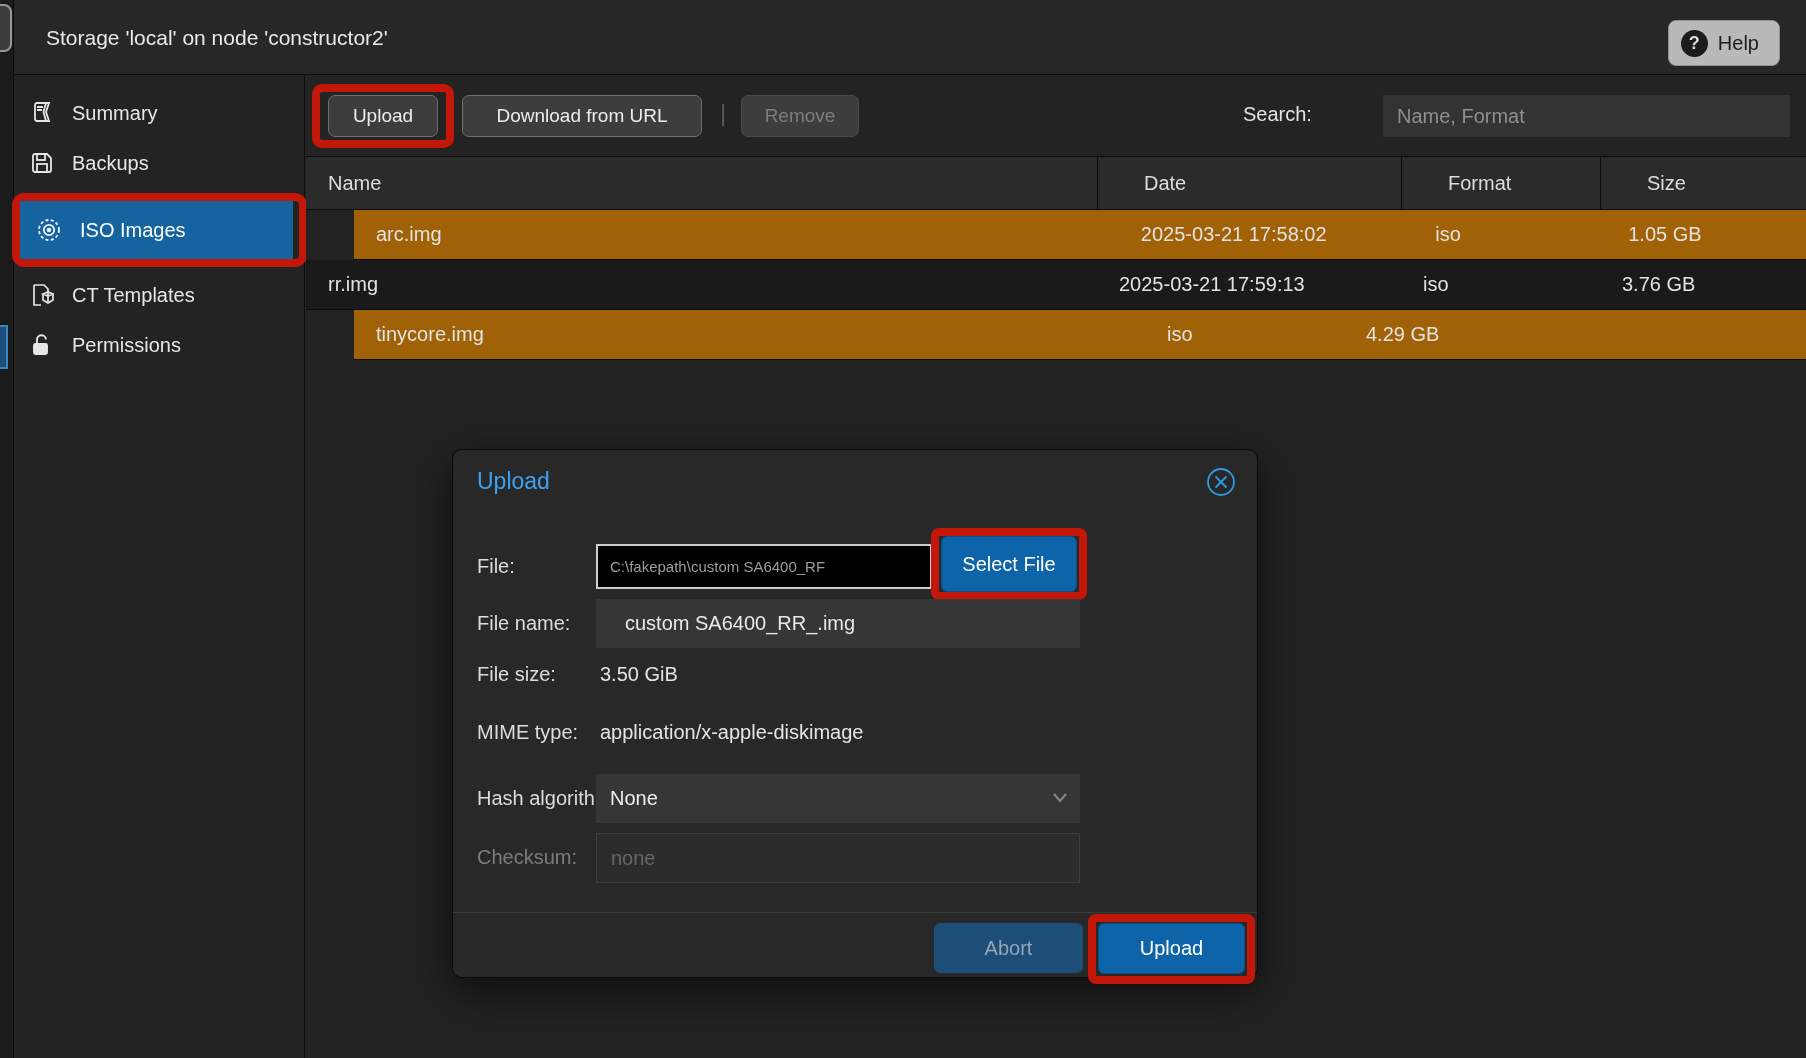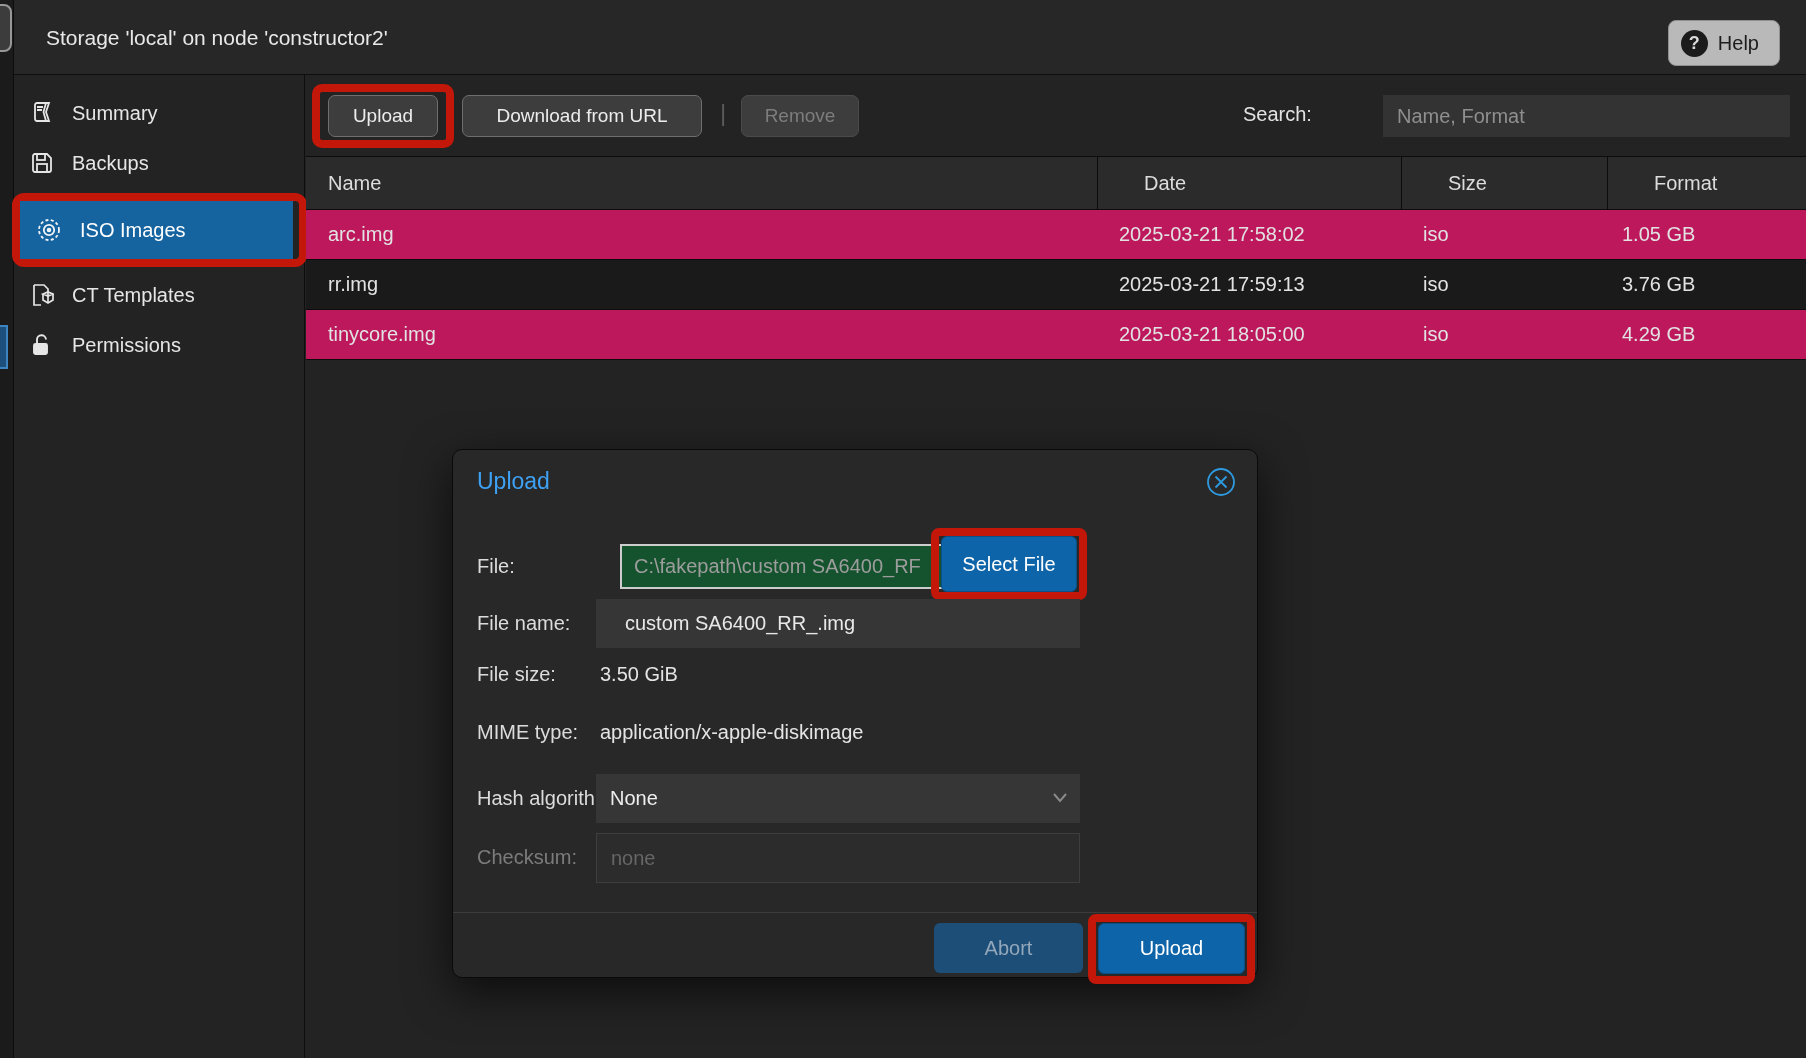--- a/index.html
+++ b/index.html
@@ -38,35 +38,35 @@
   .search-label { position:absolute; left:937px; top:28px; color:#e2e2e2; font-size:20px; }
   .search-input { position:absolute; left:1077px; top:20px; width:407px; height:42px; background:#333333; border:none; outline:none; color:#d8d8d8; font-size:20px; padding:0 14px; font-family:"Liberation Sans", sans-serif; }
   .search-input::placeholder { color:#8f8f8f; }
 
   
   .grid { position:absolute; left:0; top:81px; width:1500px; }
   .grid-header { display:flex; height:54px; background:#2b2b2b; border-top:1px solid #0c0c0c; border-bottom:1px solid #0c0c0c; color:#dcdcdc; font-size:20px; }
   .gh-cell { display:flex; align-items:center; padding-left:22px; cursor:pointer; }
   .gh-cell + .gh-cell { border-left:1px solid #0c0c0c;padding-left:46px; }
   .grid-row { display:flex; height:50px; color:#e2e2e2; font-size:20px; border-bottom:1px solid #0c0c0c; cursor:pointer; }
-  .grid-row.odd { background:#be185d; }
+  .grid-row.odd { background:#a16207;margin-left:48px; }
   .grid-row.even { background:#1a1a1a; }
   .gc { display:flex; align-items:center; padding-left:22px; }
   .c-name { width:791px; }
   .c-date { width:304px; }
   .c-format { width:199px; }
   .c-size { width:206px; }
 
   
   .dialog { position:absolute; left:452px; top:449px; width:806px; height:529px; background:#282828; border:1px solid #0a0a0a; border-radius:10px; box-shadow:0 14px 45px rgba(0,0,0,0.65); }
   .dlg-title { position:absolute; left:24px; top:18px; color:#3ea1f4; font-size:23px; }
   .dlg-close { position:absolute; right:20px; top:16px; width:32px; height:32px; background:none; border:none; cursor:pointer; padding:0; }
   .dlg-label { position:absolute; left:24px; color:#dcdcdc; font-size:20px; }
   .dlg-label.dim { color:#7c7c7c; }
-  .file-input { position:absolute; left:143px; top:94px; width:336px; height:45px; background:#14532d; border:2px solid #cdcdcd; color:#9d9d9d; font-size:20px; padding:0 12px; overflow:hidden; white-space:nowrap; outline:none; font-family:"Liberation Sans", sans-serif;margin-left:24px; }
+  .file-input { position:absolute; left:143px; top:94px; width:336px; height:45px; background:#000000; border:2px solid #cdcdcd; color:#9d9d9d; font-size:15px; padding:0 12px; overflow:hidden; white-space:nowrap; outline:none; font-family:"Liberation Sans", sans-serif; }
   .selectfile-redbox { position:absolute; left:478px; top:78px; width:156px; height:72px; border:8px solid #c3170a; border-radius:8px; }
   .btn-selectfile { position:absolute; left:488px; top:86px; width:136px; height:56px; background:#0d64a8; border:1px solid #0a4f87; border-radius:6px; color:#ffffff; font-size:20px; cursor:pointer; }
   .filename-input { position:absolute; left:143px; top:149px; width:484px; height:49px; background:#363636; border:none; color:#e8e8e8; font-size:20px; padding:0 29px; outline:none; font-family:"Liberation Sans", sans-serif; }
   .dlg-value { position:absolute; left:147px; color:#e4e4e4; font-size:20px; }
   .hash-select { position:absolute; left:143px; top:324px; width:484px; height:49px; background:#363636; color:#eeeeee; font-size:20px; display:flex; align-items:center; padding:0 14px; cursor:pointer; }
   .hash-chevron { position:absolute; right:12px; top:18px; }
   .checksum-input { position:absolute; left:143px; top:383px; width:484px; height:50px; background:#2c2c2c; border:1px solid #3e3e3e; color:#6a6a6a; font-size:20px; padding:0 14px; outline:none; font-family:"Liberation Sans", sans-serif; }
   .checksum-input::placeholder { color:#666666; }
   .dlg-footer-line { position:absolute; left:0; top:462px; width:804px; border-top:1px solid #3c3c3c; }
   .btn-abort { position:absolute; left:481px; top:473px; width:149px; height:50px; background:#1d4e78; border:none; border-radius:6px; color:#93a7ba; font-size:20px; cursor:pointer; }
@@ -143,38 +143,37 @@
     <button class="tbtn download">Download from URL</button>
     <span class="tool-sep">|</span>
     <button class="tbtn remove">Remove</button>
     <span class="search-label">Search:</span>
     <input class="search-input" type="text" placeholder="Name, Format" style="">
 
     <div class="grid">
       <div class="grid-header">
         <div class="gh-cell c-name">Name</div>
         <div class="gh-cell c-date">Date</div>
+        <div class="gh-cell c-format">Format</div>
         <div class="gh-cell c-size">Size</div>
-        <div class="gh-cell c-format">Format</div>
       </div>
       <div class="grid-row odd">
         <div class="gc c-name">arc.img</div>
         <div class="gc c-date">2025-03-21 17:58:02</div>
         <div class="gc c-format">iso</div>
         <div class="gc c-size">1.05 GB</div>
       </div>
       <div class="grid-row even">
         <div class="gc c-name">rr.img</div>
         <div class="gc c-date">2025-03-21 17:59:13</div>
         <div class="gc c-format">iso</div>
         <div class="gc c-size">3.76 GB</div>
       </div>
       <div class="grid-row odd">
         <div class="gc c-name">tinycore.img</div>
-        <div class="gc c-date">2025-03-21 18:05:00</div>
         <div class="gc c-format">iso</div>
         <div class="gc c-size">4.29 GB</div>
       </div>
     </div>
   </div>
 
   <div class="dialog">
     <div class="dlg-title">Upload</div>
     <button class="dlg-close">
       <svg width="32" height="32" viewBox="0 0 32 32" fill="none" stroke="#2e9ae0" stroke-width="1.8">

